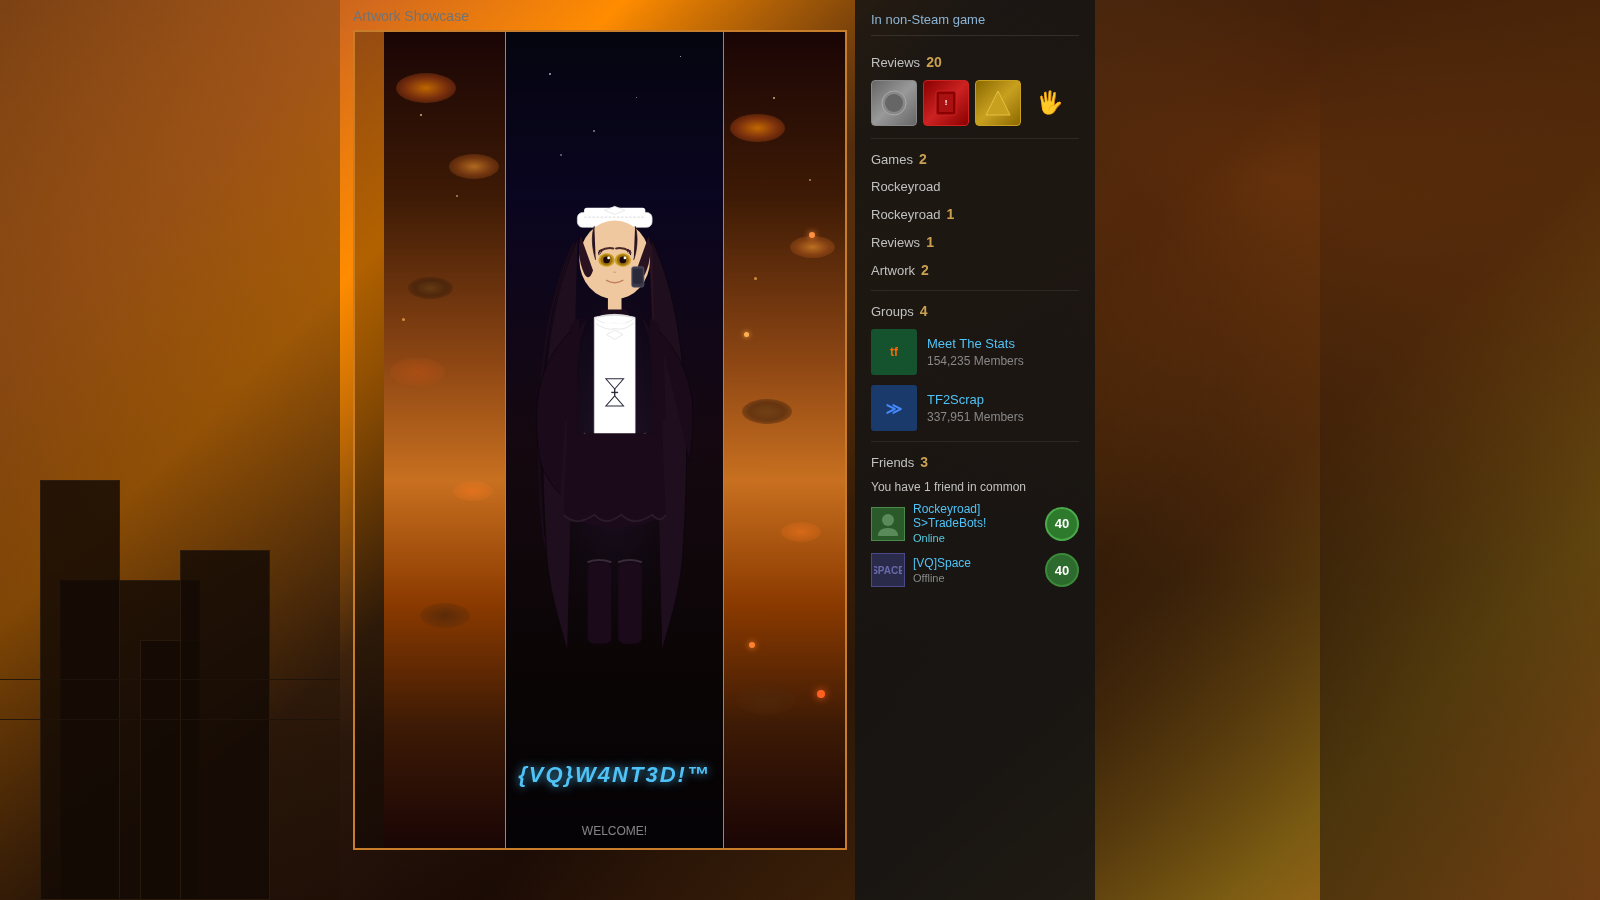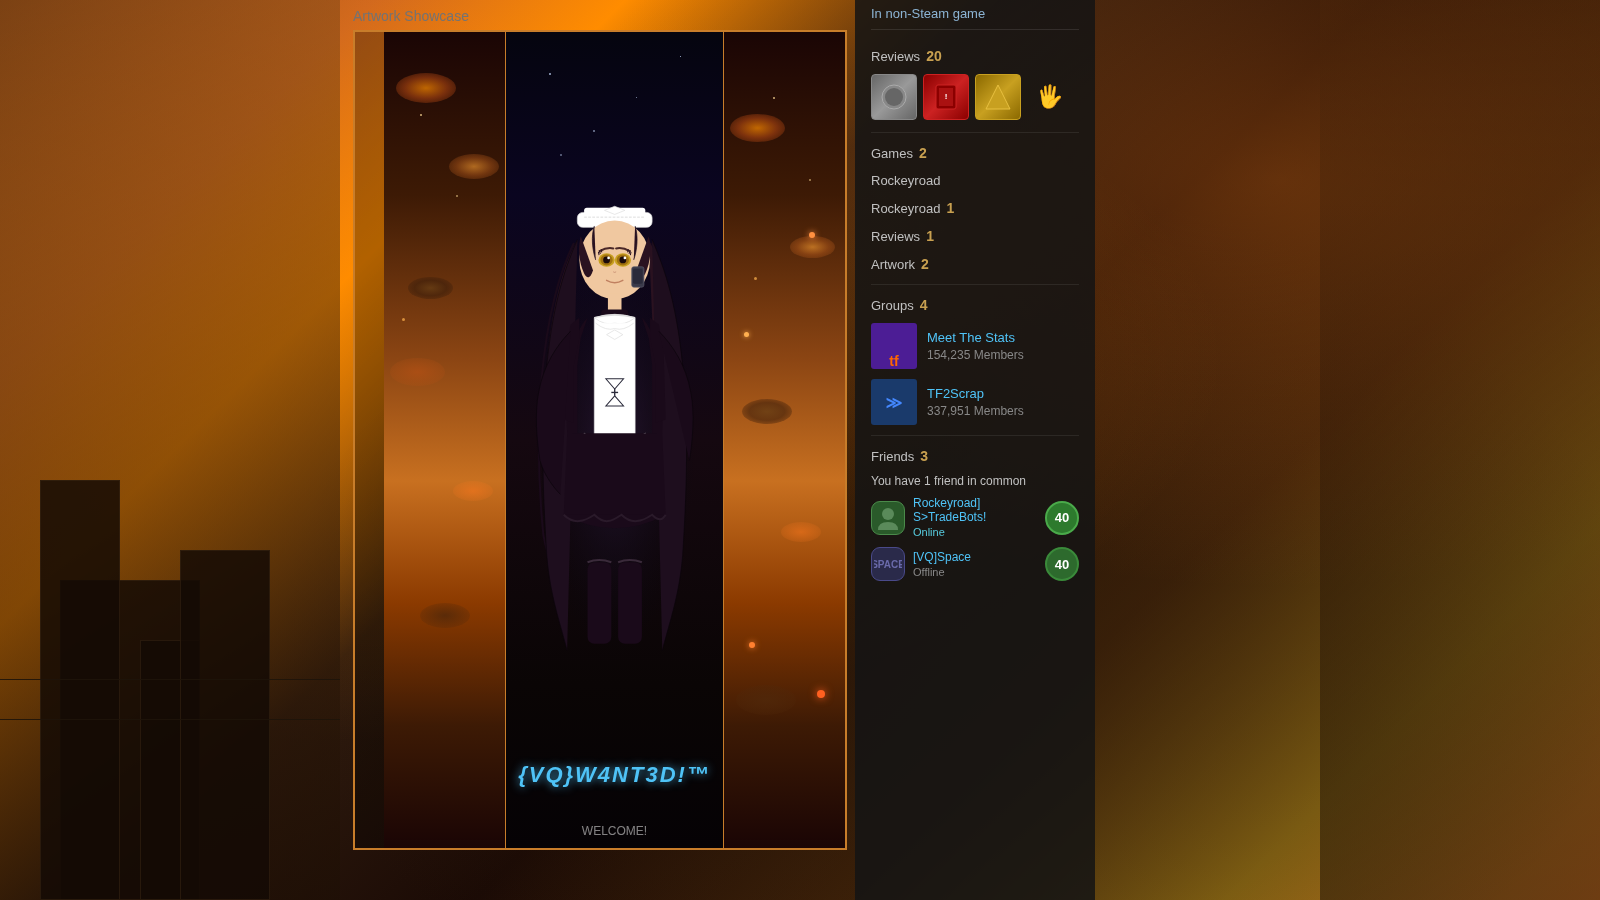--- a/index.html
+++ b/index.html
@@ -147,21 +147,21 @@
         #8B3a00 70%,
         #3d1a05 85%,
         #1a0505 100%);
       position: relative;
       overflow: hidden;
     }
 
     
     .right-sidebar {
       flex: 1;
-      padding: 6px 16px;
+      padding: 12px 16px;
       background: rgba(20, 20, 20, 0.85);
       color: #c0c0c0;
       font-size: 13px;
       overflow-y: auto;
       min-width: 230px;
       max-width: 240px;
     }
 
     .status-bar {
       color: #8cb4d4;
@@ -258,25 +258,24 @@
 
     .group-icon-green {
       background: #2d7a2d;
       color: white;
       font-size: 8px;
       text-align: center;
       line-height: 1.2;
     }
 
     .group-icon-tf {
-      background: #4c1d95;
+      background: #14532d;
       color: #ff6600;
       font-weight: bold;
-      font-size: 14px;
-      align-items: flex-end;
+      font-size: 12px;
     }
 
     .group-icon-tf2 {
       background: #1a3a6b;
       color: #4488ff;
       font-weight: bold;
       font-size: 11px;
     }
 
     .group-info-name {
@@ -308,21 +307,21 @@
     .friend-item {
       display: flex;
       align-items: center;
       margin-bottom: 8px;
       cursor: pointer;
     }
 
     .friend-avatar {
       width: 34px;
       height: 34px;
-      border-radius: 9px;
+      border-radius: 0;
       margin-right: 8px;
       flex-shrink: 0;
       display: flex;
       align-items: center;
       justify-content: center;
       font-size: 16px;
     }
 
     .friend-avatar-green { background: #2a5a2a; border: 1px solid #4a8a4a; }
     .friend-avatar-space { background: #2a2a4a; border: 1px solid #4a4a8a; }

